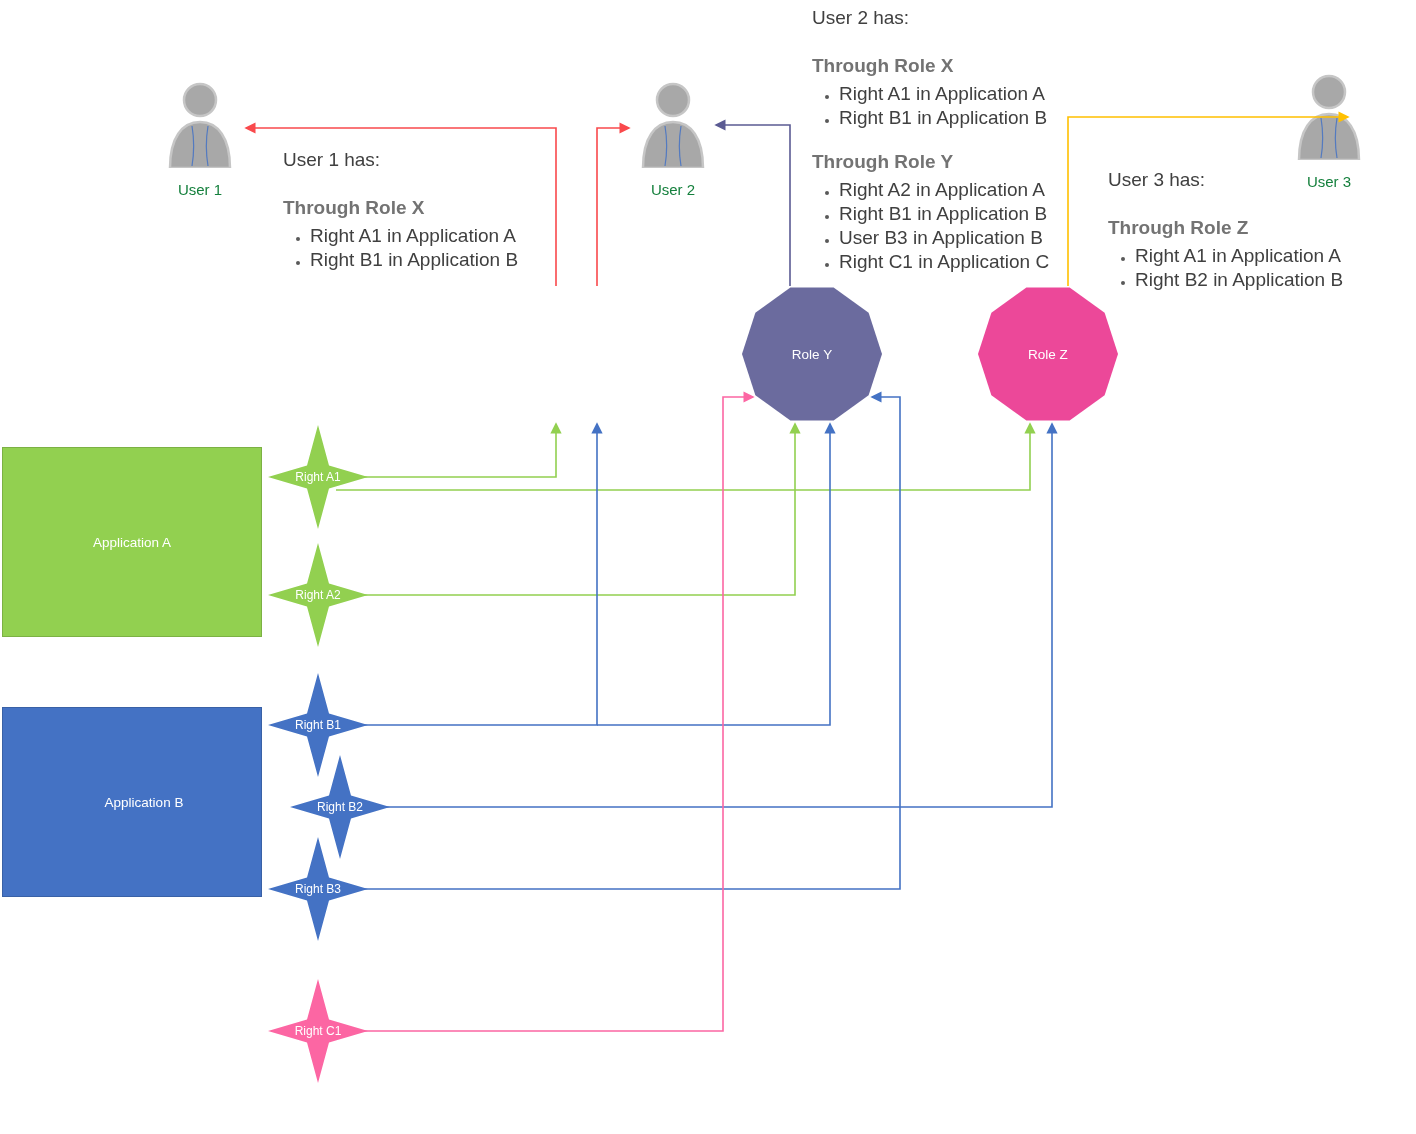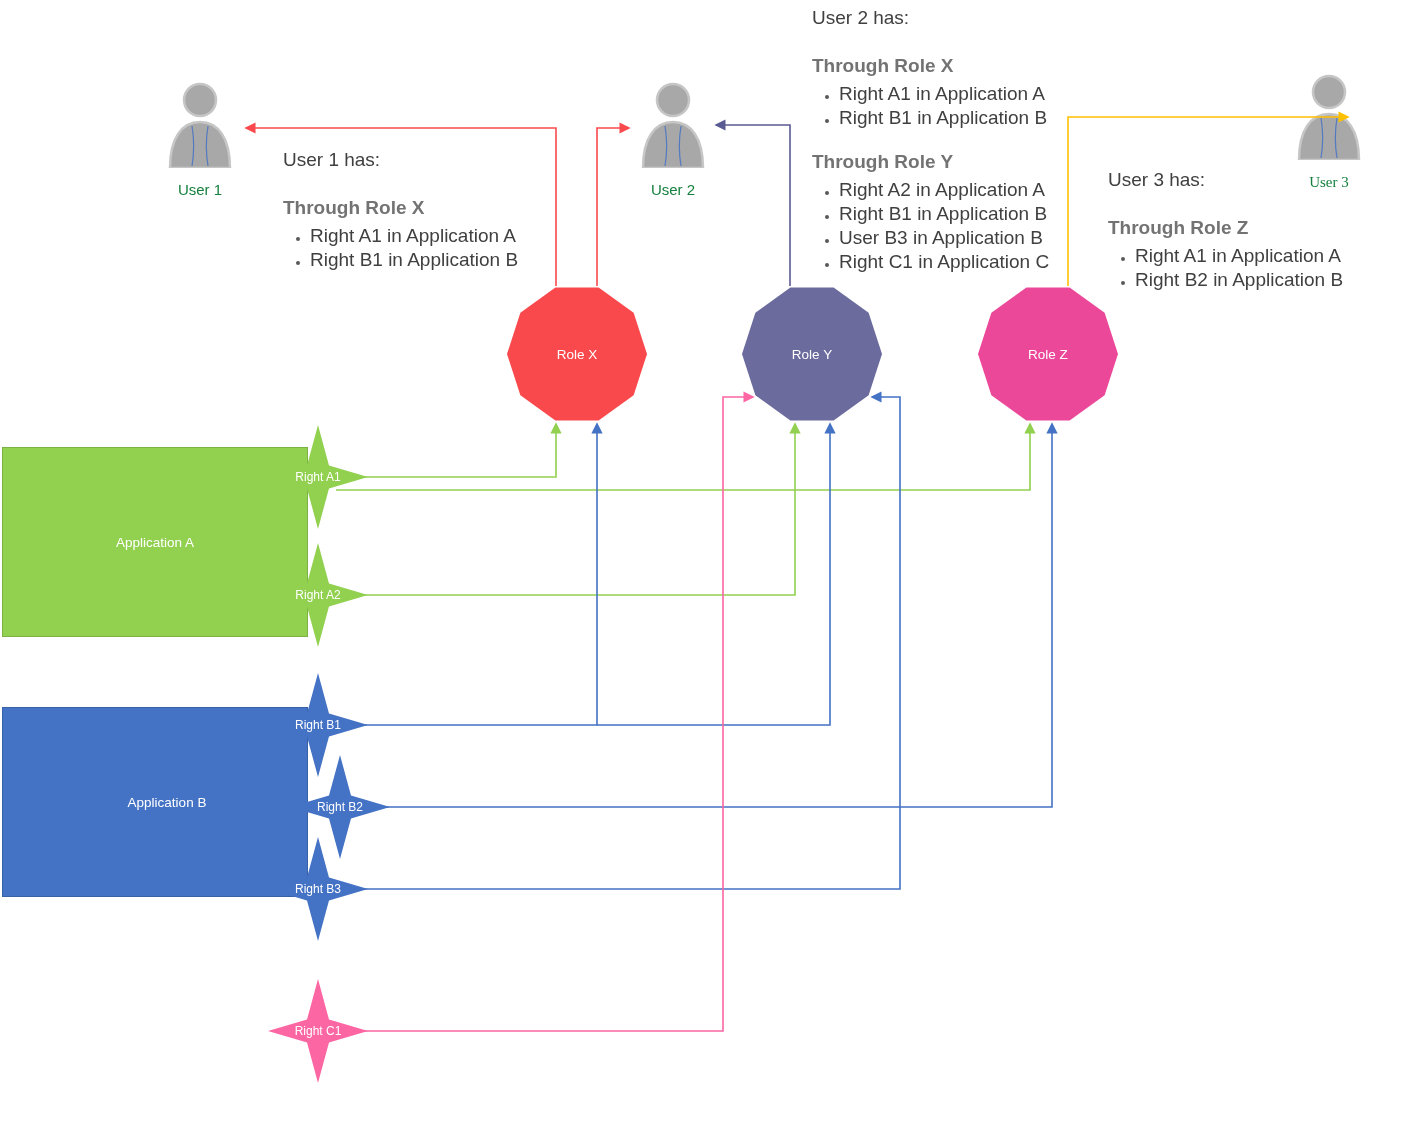--- a/index.html
+++ b/index.html
@@ -20,21 +20,21 @@
     position:absolute; width:140px; height:140px; z-index:2;
     display:flex; align-items:center; justify-content:center;
     color:#ffffff; font-size:13.5px;
     clip-path: polygon(65.45% 2.45%, 90.45% 20.61%, 100% 50%, 90.45% 79.39%,
                        65.45% 97.55%, 34.55% 97.55%, 9.55% 79.39%, 0% 50%,
                        9.55% 20.61%, 34.55% 2.45%);
   }
 
   
   .app {
-    position:absolute; left:2px; width:306px; height:190px; z-index:2;
+    position:absolute; left:2px; width:260px; height:190px; z-index:2;
     display:flex; align-items:center; justify-content:center;
     color:#ffffff; font-size:13.5px;
     border:1px solid rgba(0,0,0,0.15);
   }
 
   
   .star {
     position:absolute; width:100px; height:104px; z-index:3;
     display:flex; align-items:center; justify-content:center;
     color:#ffffff; font-size:12px; white-space:nowrap;
@@ -67,21 +67,21 @@
   <div class="user" style="left:636px; top:80px;">
     <svg class="user-icon" width="74" height="88" viewBox="0 0 74 88">
       <path d="M7 88 C7 58 19 42 37 42 C55 42 67 58 67 88 Z" fill="#A8A8A8" stroke="#C6C6C6" stroke-width="2.5"></path>
       <circle cx="37" cy="20" r="16" fill="#A8A8A8" stroke="#C6C6C6" stroke-width="2.5"></circle>
       <path d="M29 46 C31 58 31 74 29 86" fill="none" stroke="#4472C4" stroke-width="1.2" opacity="0.85"></path>
       <path d="M45 46 C43 58 43 74 45 86" fill="none" stroke="#4472C4" stroke-width="1.2" opacity="0.85"></path>
     </svg>
     <div class="user-label">User 2</div>
   </div>
 
-  <div class="user" style="left:1292px; top:72px;font-family:Liberation Serif, serif;">
+  <div class="user" style="left:1292px; top:72px;">
     <svg class="user-icon" width="74" height="88" viewBox="0 0 74 88">
       <path d="M7 88 C7 58 19 42 37 42 C55 42 67 58 67 88 Z" fill="#A8A8A8" stroke="#C6C6C6" stroke-width="2.5"></path>
       <circle cx="37" cy="20" r="16" fill="#A8A8A8" stroke="#C6C6C6" stroke-width="2.5"></circle>
       <path d="M29 46 C31 58 31 74 29 86" fill="none" stroke="#4472C4" stroke-width="1.2" opacity="0.85"></path>
       <path d="M45 46 C43 58 43 74 45 86" fill="none" stroke="#4472C4" stroke-width="1.2" opacity="0.85"></path>
     </svg>
     <div class="user-label">User 3</div>
   </div>
 
   <div class="note" style="left:267px; top:150px;margin-left:16px;">
@@ -111,21 +111,20 @@
 
   <div class="note" style="left:1108px; top:150px;margin-top:20px;">
     <div class="note-title">User 3 has:</div>
     <div class="note-heading">Through Role Z</div>
     <ul>
       <li>Right A1 in Application A</li>
       <li>Right B2 in Application B</li>
     </ul>
   </div>
 
-  <div class="role" style="left: 507px; top: 284px; background-color: rgb(249, 73, 76);">Role X</div>
   <div class="role" style="left: 742px; top: 284px; background-color: rgb(107, 107, 158);">Role Y</div>
   <div class="role" style="left: 978px; top: 284px; background-color: #ec4899;">Role Z</div>
 
   <div class="app" style="top: 447px; background-color: rgb(146, 208, 80);">Application A</div>
   <div class="app" style="top: 707px; background-color: rgb(68, 114, 196); padding-left: 24px;">Application B</div>
 
   <div class="star" style="left: 268px; top: 425px; background-color: rgb(146, 208, 80);">Right A1</div>
   <div class="star" style="left: 268px; top: 543px; background-color: rgb(146, 208, 80);">Right A2</div>
   <div class="star" style="left: 268px; top: 673px; background-color: rgb(68, 114, 196);">Right B1</div>
   <div class="star" style="left: 290px; top: 755px; background-color: rgb(68, 114, 196);">Right B2</div>

